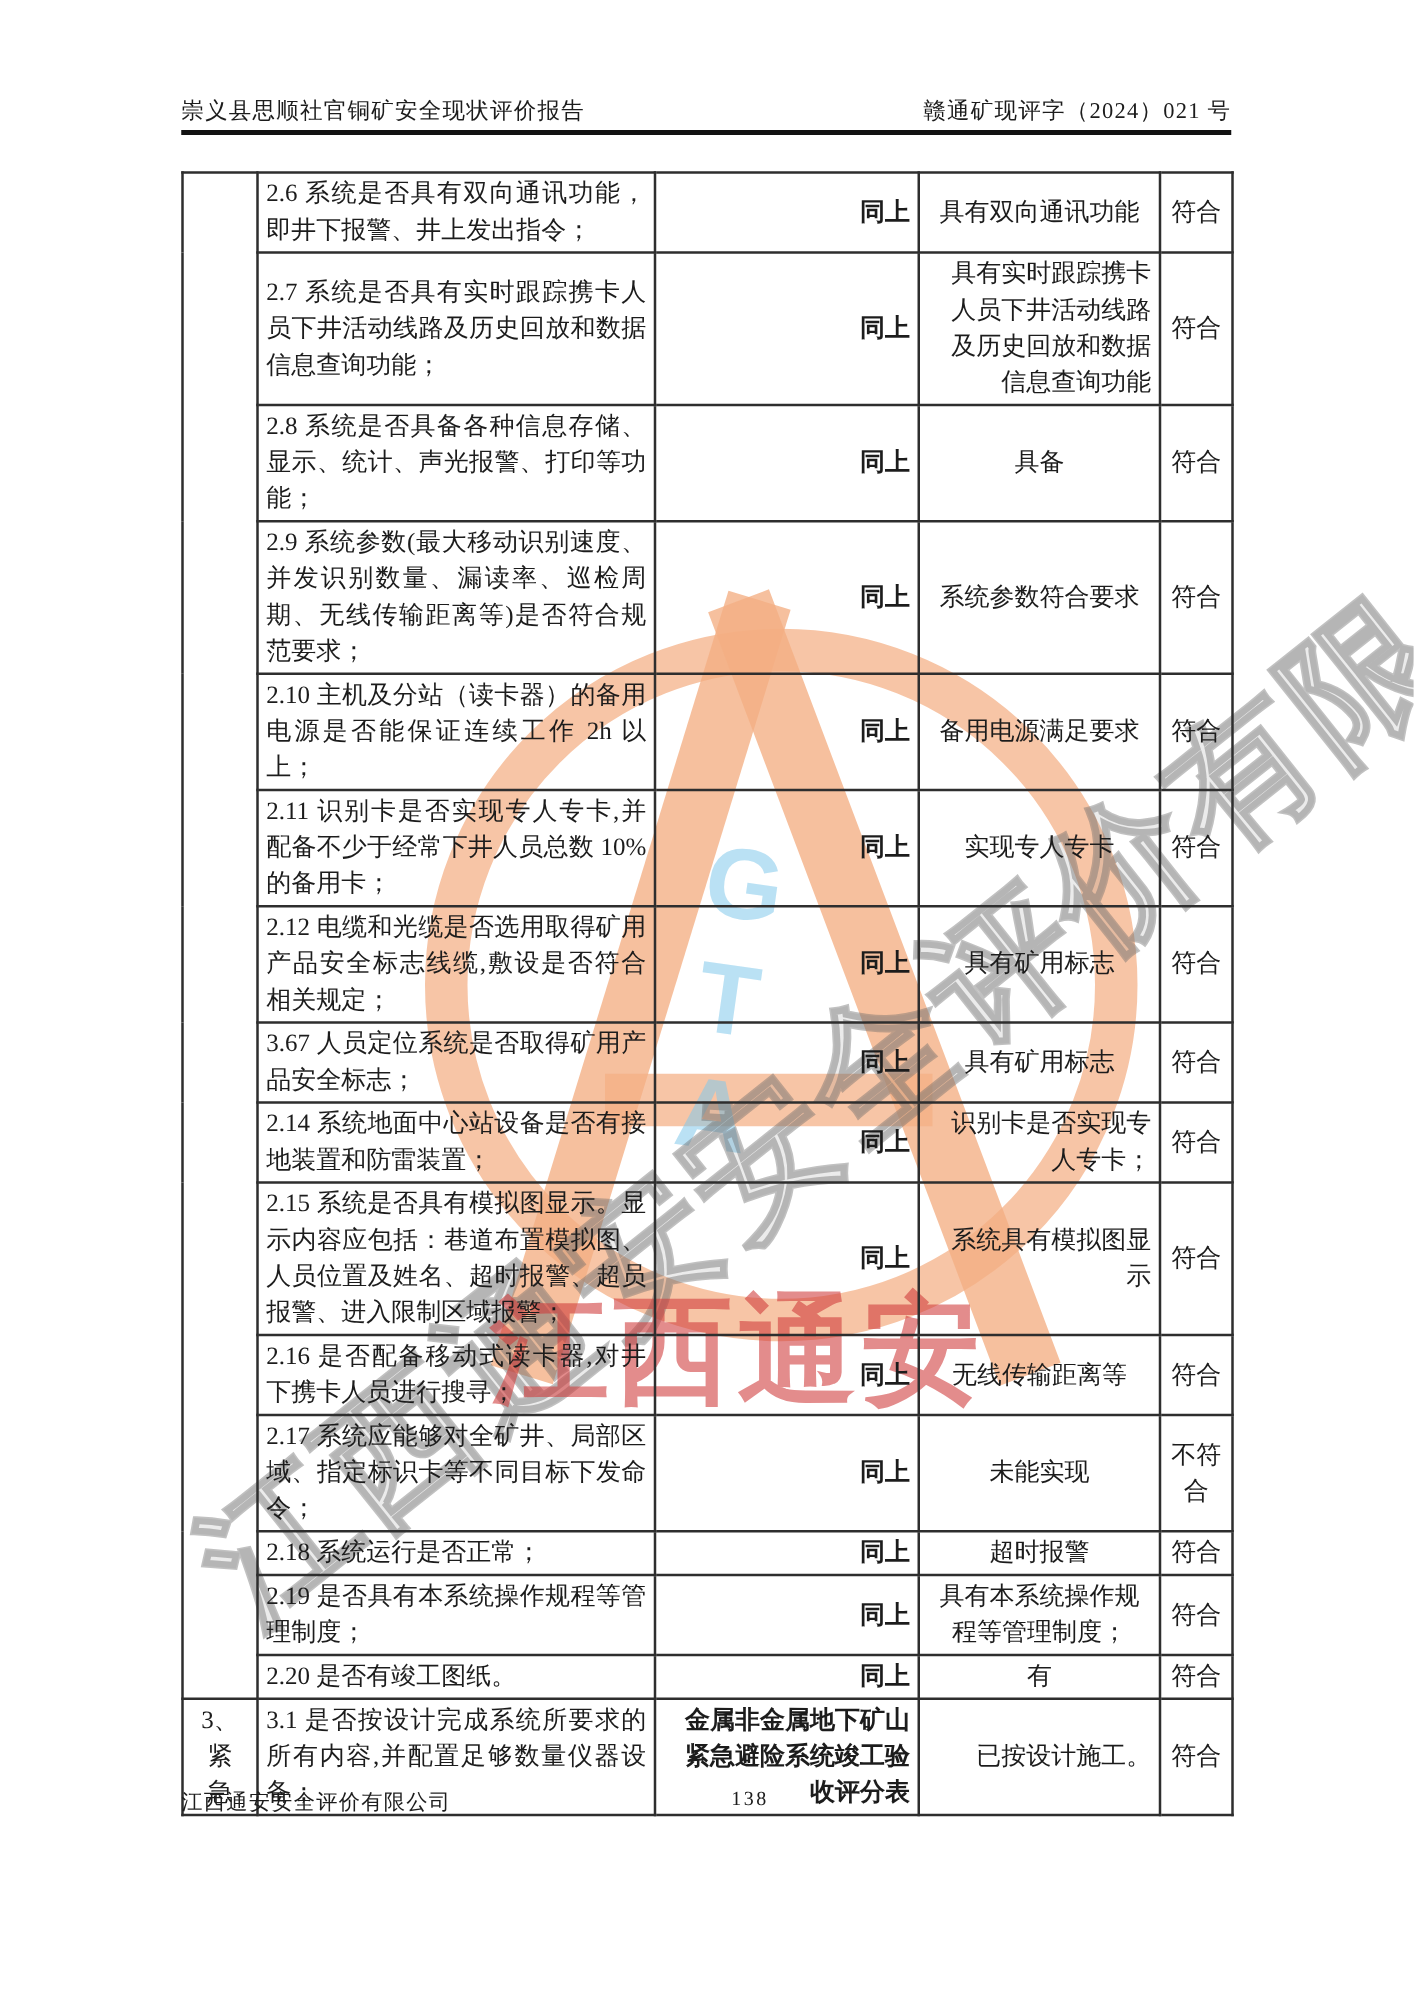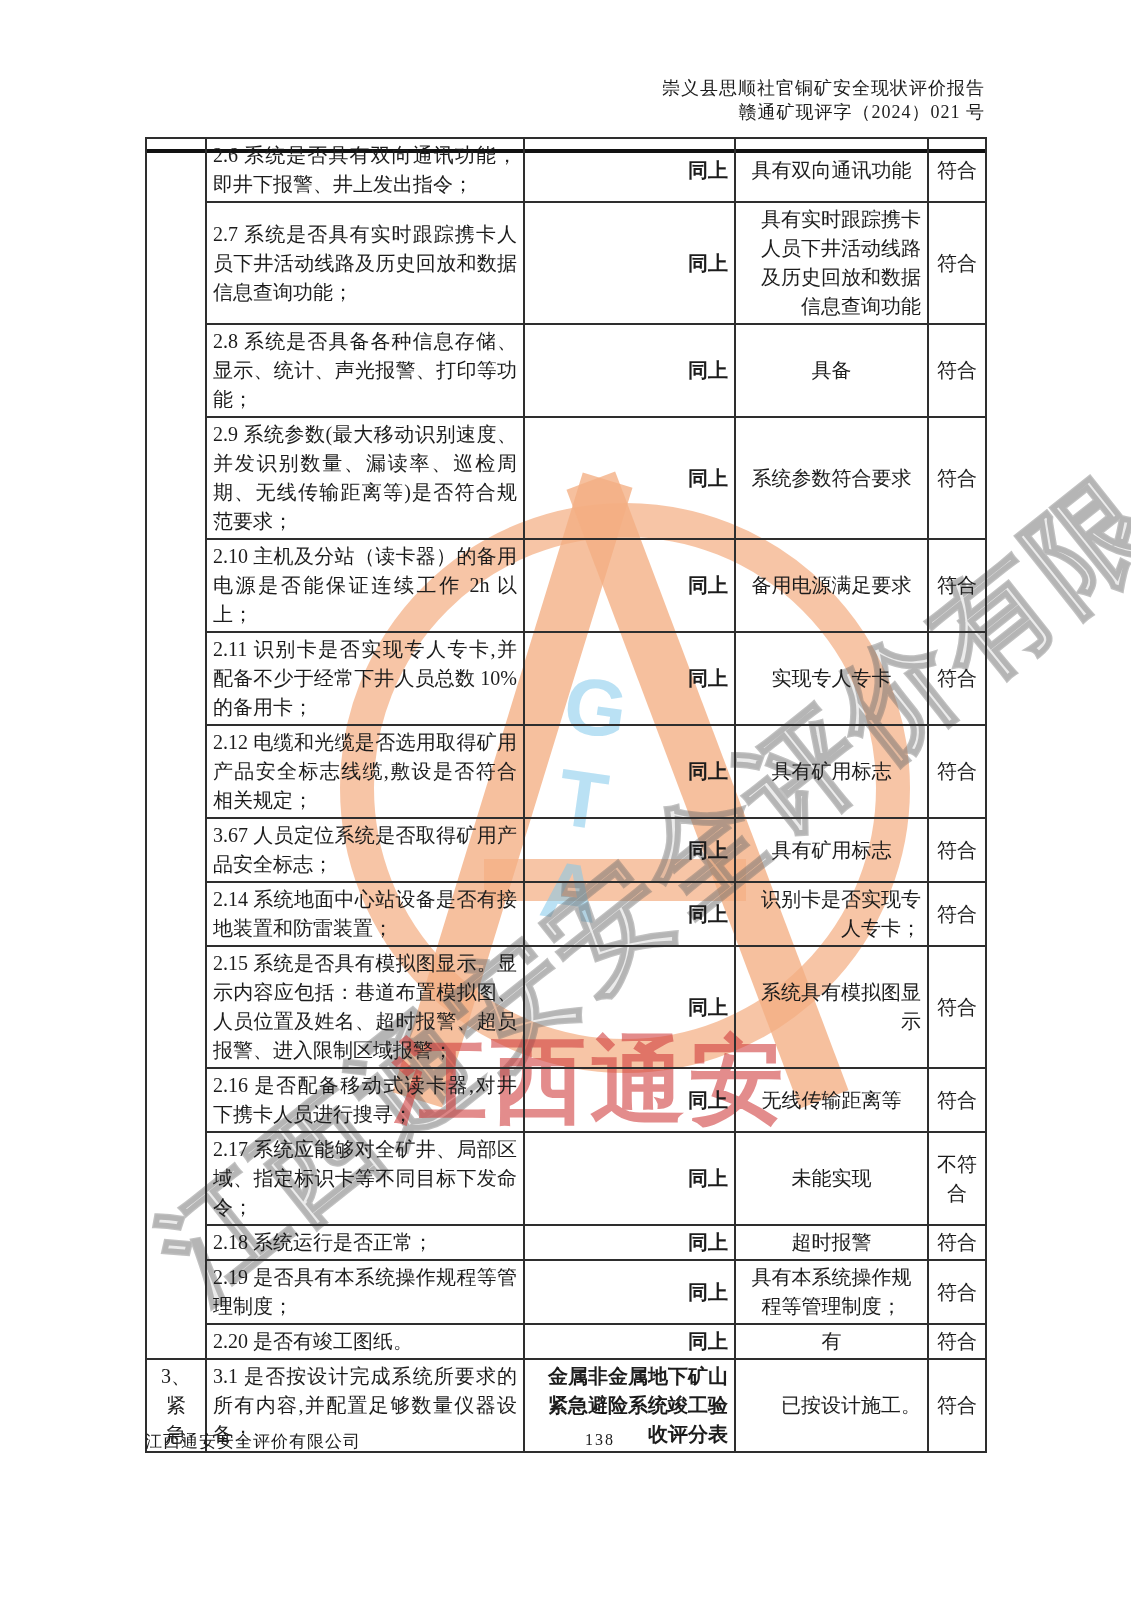--- a/index.html
+++ b/index.html
@@ -38,22 +38,21 @@
     color:rgba(130,200,235,0.55);
     transform:rotate(8deg);
   }
   
   .content{position:absolute;inset:0;z-index:1;}
   .hdr{
     position:absolute;left:145px;top:76px;width:840px;
     display:flex;justify-content:space-between;align-items:flex-end;
     font-size:18px;letter-spacing:1px;
     border-bottom:4px solid #121212;
-    padding-bottom:25px;
-    flex-direction:column;
+    padding-bottom:4px;
   }
   table.eval{
     position:absolute;left:145px;top:137px;width:840px;
     border-collapse:collapse;table-layout:fixed;
   }
   table.eval td{
     border:2px solid #2e2e2e;
     font-size:20px;line-height:29px;
     padding:2px 6px;
     vertical-align:middle;

